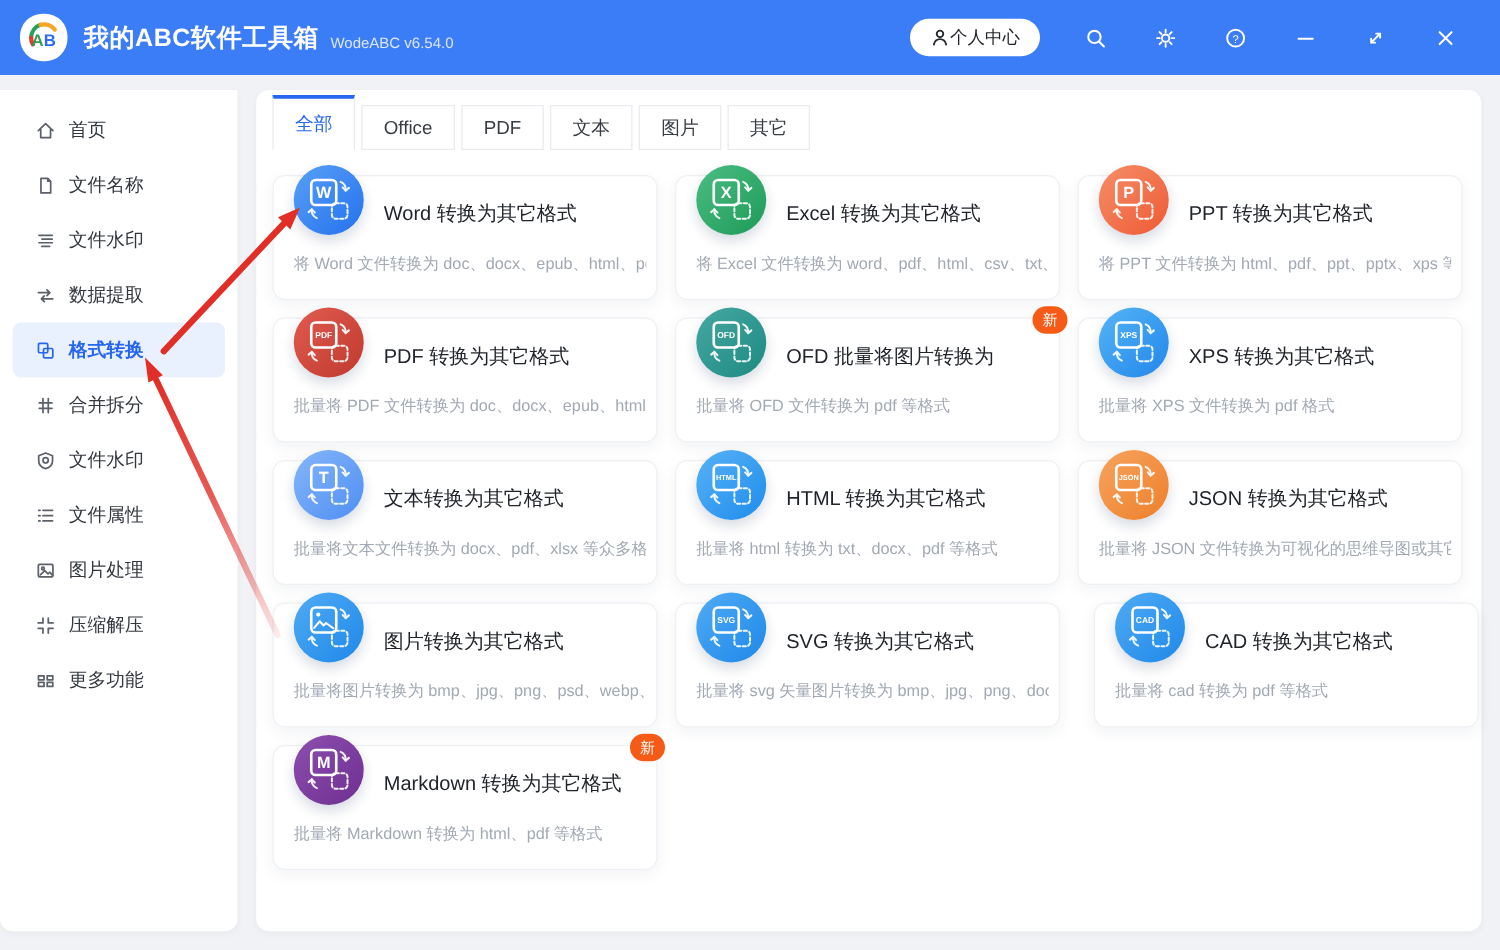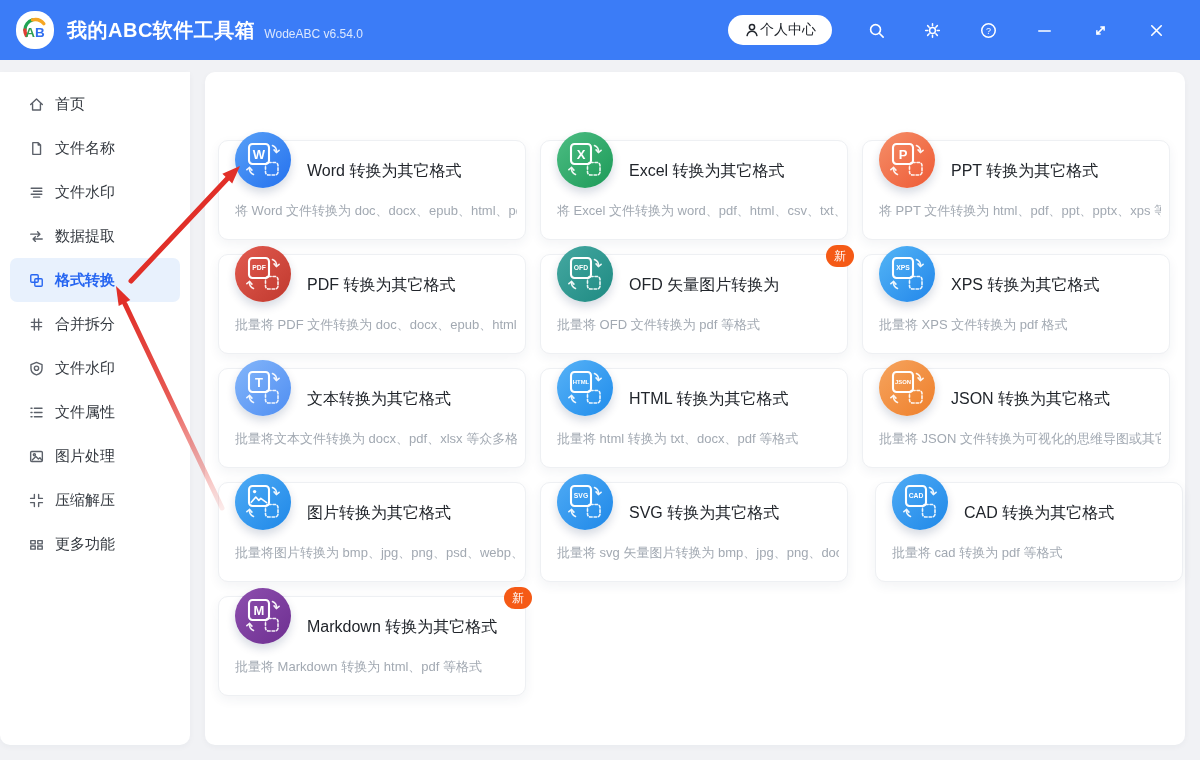--- a/index.html
+++ b/index.html
@@ -211,20 +211,28 @@
               <rect x="2.6" y="9.4" width="4.2" height="3"></rect>
               <rect x="9.2" y="9.4" width="4.2" height="3"></rect>
             </svg>
           </span>
     <span class="si-label">更多功能</span>
   </div>
       </div>
   </nav>
 
   <main class="main">
+    <div class="tabs" id="tab-list">
+        <div class="tab selected">全部</div>
+        <div class="tab">Office</div>
+        <div class="tab">PDF</div>
+        <div class="tab">文本</div>
+        <div class="tab">图片</div>
+        <div class="tab">其它</div>
+      </div>
     <div class="cards" id="card-list">
         <div class="card" style="left: 13px; top: 68px;">
     <div class="icon-circle" style="background: linear-gradient(135deg, rgb(88, 160, 247), rgb(36, 113, 238));"><svg viewBox="0 0 56 56" width="56" height="56">
               <g fill="none" stroke="#fff" stroke-width="2.1" stroke-linecap="round" stroke-linejoin="round">
                 <rect x="14" y="12" width="20" height="20" rx="3.5"></rect>
                 <text x="24" y="26.6" text-anchor="middle" font-size="13" font-weight="bold" fill="#fff" stroke="none" font-family="Liberation Sans, sans-serif">W</text>
                 <g stroke-width="1.6" opacity="0.92">
                   <rect x="30.5" y="30.5" width="12.5" height="12.5" rx="3" stroke-dasharray="2.6 1.9"></rect>
                   <path d="M37.5 13.5 q4.5 1.8 4 7"></path>
                   <path d="M41.5 20.5 l-2.4 -2.6 M41.5 20.5 l2.6 -2.2"></path>
@@ -298,21 +306,21 @@
                 <text x="24" y="24.3" text-anchor="middle" font-size="6.8" font-weight="bold" fill="#fff" stroke="none" font-family="Liberation Sans, sans-serif">OFD</text>
                 <g stroke-width="1.6" opacity="0.92">
                   <rect x="30.5" y="30.5" width="12.5" height="12.5" rx="3" stroke-dasharray="2.6 1.9"></rect>
                   <path d="M37.5 13.5 q4.5 1.8 4 7"></path>
                   <path d="M41.5 20.5 l-2.4 -2.6 M41.5 20.5 l2.6 -2.2"></path>
                   <path d="M18.5 42.5 q-4.5 -1.8 -4 -7"></path>
                   <path d="M14.5 35.5 l2.4 2.6 M14.5 35.5 l-2.6 2.2"></path>
                 </g>
               </g>
             </svg></div>
-    <div class="card-title">OFD 矢量图片转换为</div>
+    <div class="card-title">OFD 批量将图片转换为</div>
     <div class="card-desc">批量将 OFD 文件转换为 pdf 等格式</div>
     <div class="badge" style="display: flex;">新</div>
   </div>
         <div class="card" style="left: 657px; top: 182px;">
     <div class="icon-circle" style="background: linear-gradient(135deg, rgb(84, 181, 246), rgb(34, 134, 234));"><svg viewBox="0 0 56 56" width="56" height="56">
               <g fill="none" stroke="#fff" stroke-width="2.1" stroke-linecap="round" stroke-linejoin="round">
                 <rect x="14" y="12" width="20" height="20" rx="3.5"></rect>
                 <text x="24" y="24.3" text-anchor="middle" font-size="6.8" font-weight="bold" fill="#fff" stroke="none" font-family="Liberation Sans, sans-serif">XPS</text>
                 <g stroke-width="1.6" opacity="0.92">
                   <rect x="30.5" y="30.5" width="12.5" height="12.5" rx="3" stroke-dasharray="2.6 1.9"></rect>

